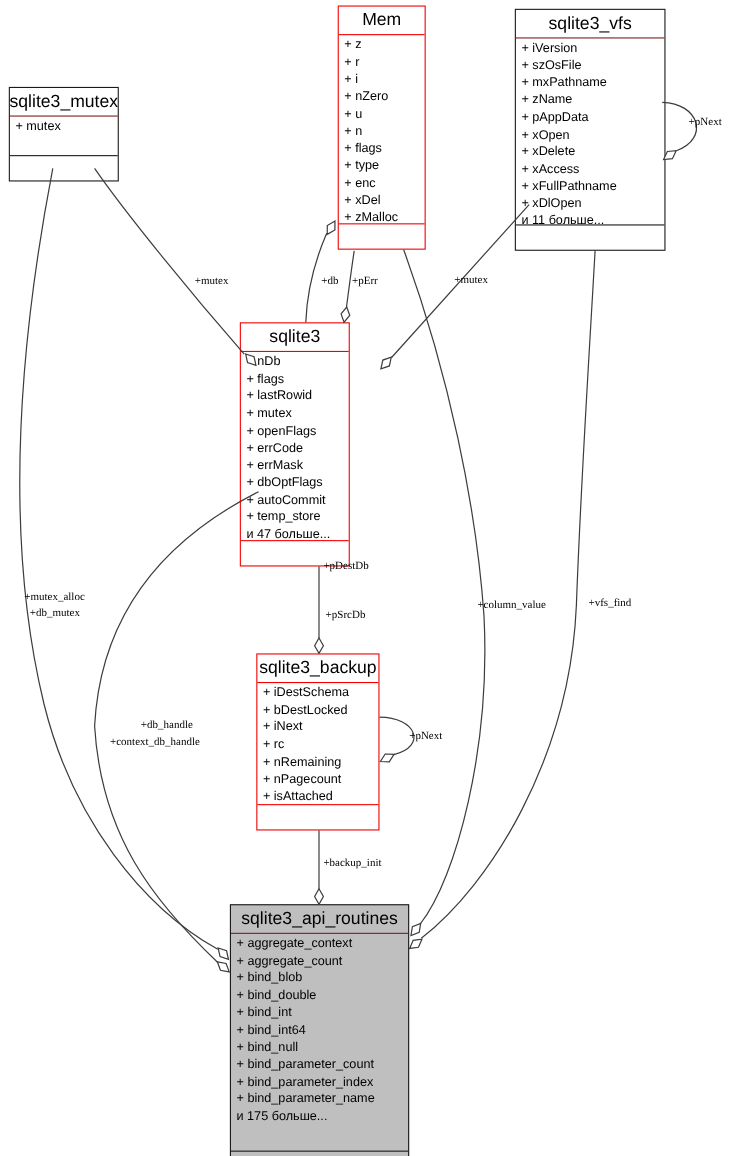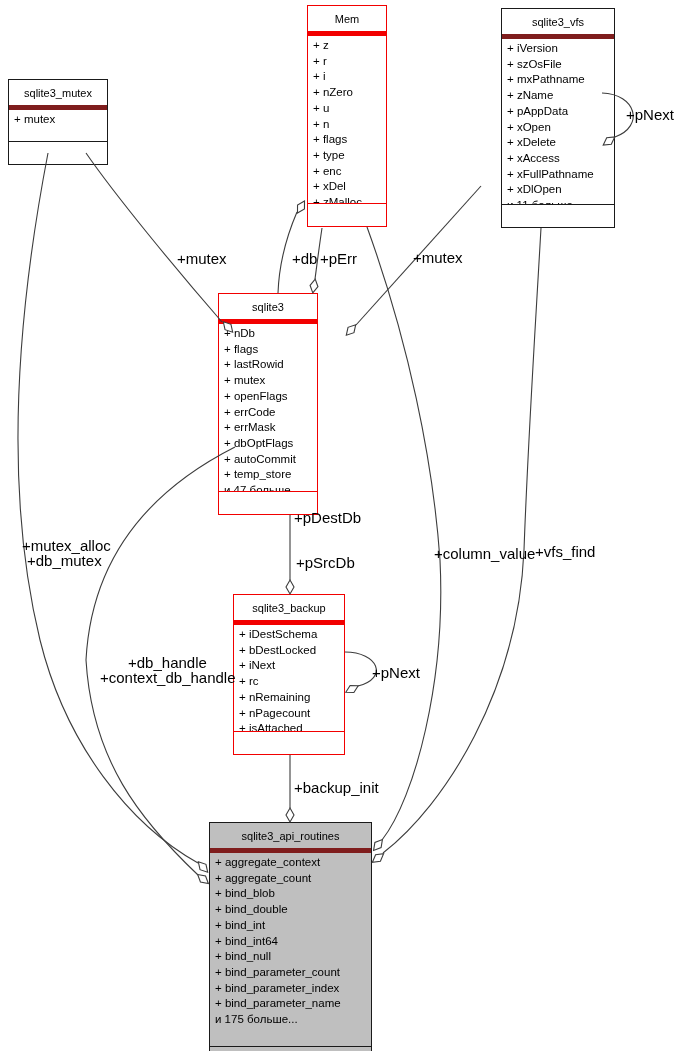--- a/index.html
+++ b/index.html
@@ -6,25 +6,25 @@
   #canvas{position:relative;width:677px;height:1051px;background:#fff;overflow:hidden;
           font-family:"Liberation Sans",sans-serif;color:#000;}
   svg.edges{position:absolute;left:0;top:0;z-index:3;pointer-events:none;}
   .cls{position:absolute;background:#fff;border:1px solid #1a1a1a;display:flex;flex-direction:column;
        box-sizing:border-box;z-index:2;}
   .cls.red{border-color:#f20000;}
   .cls.red .title{border-color:#f20000;}
   .cls.red .empty{border-color:#f20000;}
   .cls.gray{background:#bfbfbf;}
   .title{height:25px;flex:0 0 25px;display:flex;align-items:center;justify-content:center;
-         border-bottom:5px solid #7f1d1d;font-size:11px;white-space:nowrap;}
+         border-bottom:1px solid #7f1d1d;font-size:16px;white-space:nowrap;}
   .fields{flex:1 1 auto;padding:2px 2px 0 5px;overflow:hidden;}
   .fields .field{font-size:11.5px;line-height:15.7px;white-space:nowrap;}
   .empty{flex:0 0 22px;height:22px;border-top:1px solid #1a1a1a;}
-  .elabel{position:absolute;font-size:15px;white-space:nowrap;z-index:4;color:#000;}
+  .elabel{position:absolute;font-size:10px;white-space:nowrap;z-index:4;color:#000;font-family:Liberation Serif, serif;}
 </style>
 </head>
 <body>
 
 <div id="canvas">
 
   <svg class="edges" width="677" height="1051" viewBox="0 0 677 1051">
     <g fill="none" stroke="#3c3c3c" stroke-width="1.1">
       <path d="M 86,153 C 115,195 175,268 222,322"></path>
       <path d="M 48,153 C 14,330 6,500 40,640 C 66,745 130,825 198,863"></path>
@@ -98,21 +98,21 @@
         <div class="field">+ n</div>
         <div class="field">+ flags</div>
         <div class="field">+ type</div>
         <div class="field">+ enc</div>
         <div class="field">+ xDel</div>
         <div class="field">+ zMalloc</div>
       </div>
     <div class="empty"></div>
   </div>
 
-  <div class="cls" style="left:501px;top:8px;width:114px;height:220px">
+  <div class="cls" style="left:468px;top:8px;width:137px;height:220px">
     <div class="title">sqlite3_vfs</div>
     <div class="fields">
         <div class="field">+ iVersion</div>
         <div class="field">+ szOsFile</div>
         <div class="field">+ mxPathname</div>
         <div class="field">+ zName</div>
         <div class="field">+ pAppData</div>
         <div class="field">+ xOpen</div>
         <div class="field">+ xDelete</div>
         <div class="field">+ xAccess</div>

